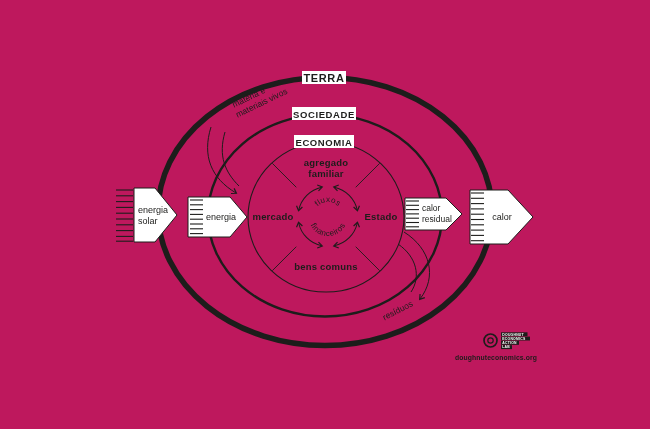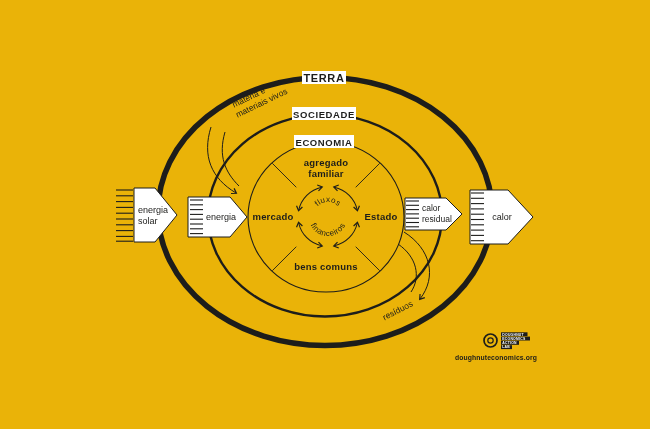--- a/index.html
+++ b/index.html
@@ -1,19 +1,19 @@
 <!DOCTYPE html>
 <html><head>
 <meta charset="utf-8">
 <style>
   html,body{margin:0;padding:0;background:#ffffff;}
   .stage{
     position:relative;
     width:650px;height:429px;
-    background:#eab308;
+    background:#be185d;
     font-family:"Liberation Sans", sans-serif;
     overflow:hidden;
   }
   svg text{fill:#1d1d1b;}
   .ring-label{font-weight:bold;letter-spacing:.6px;}
   .quad-label{font-weight:bold;letter-spacing:.2px;}
   .arrow-label{font-weight:normal;}
   .flow-label{font-weight:normal;letter-spacing:.4px;}
   .logo-bar-text{font-weight:bold;fill:#ffffff;letter-spacing:.25px;}
   .website{font-weight:bold;letter-spacing:.1px;}

